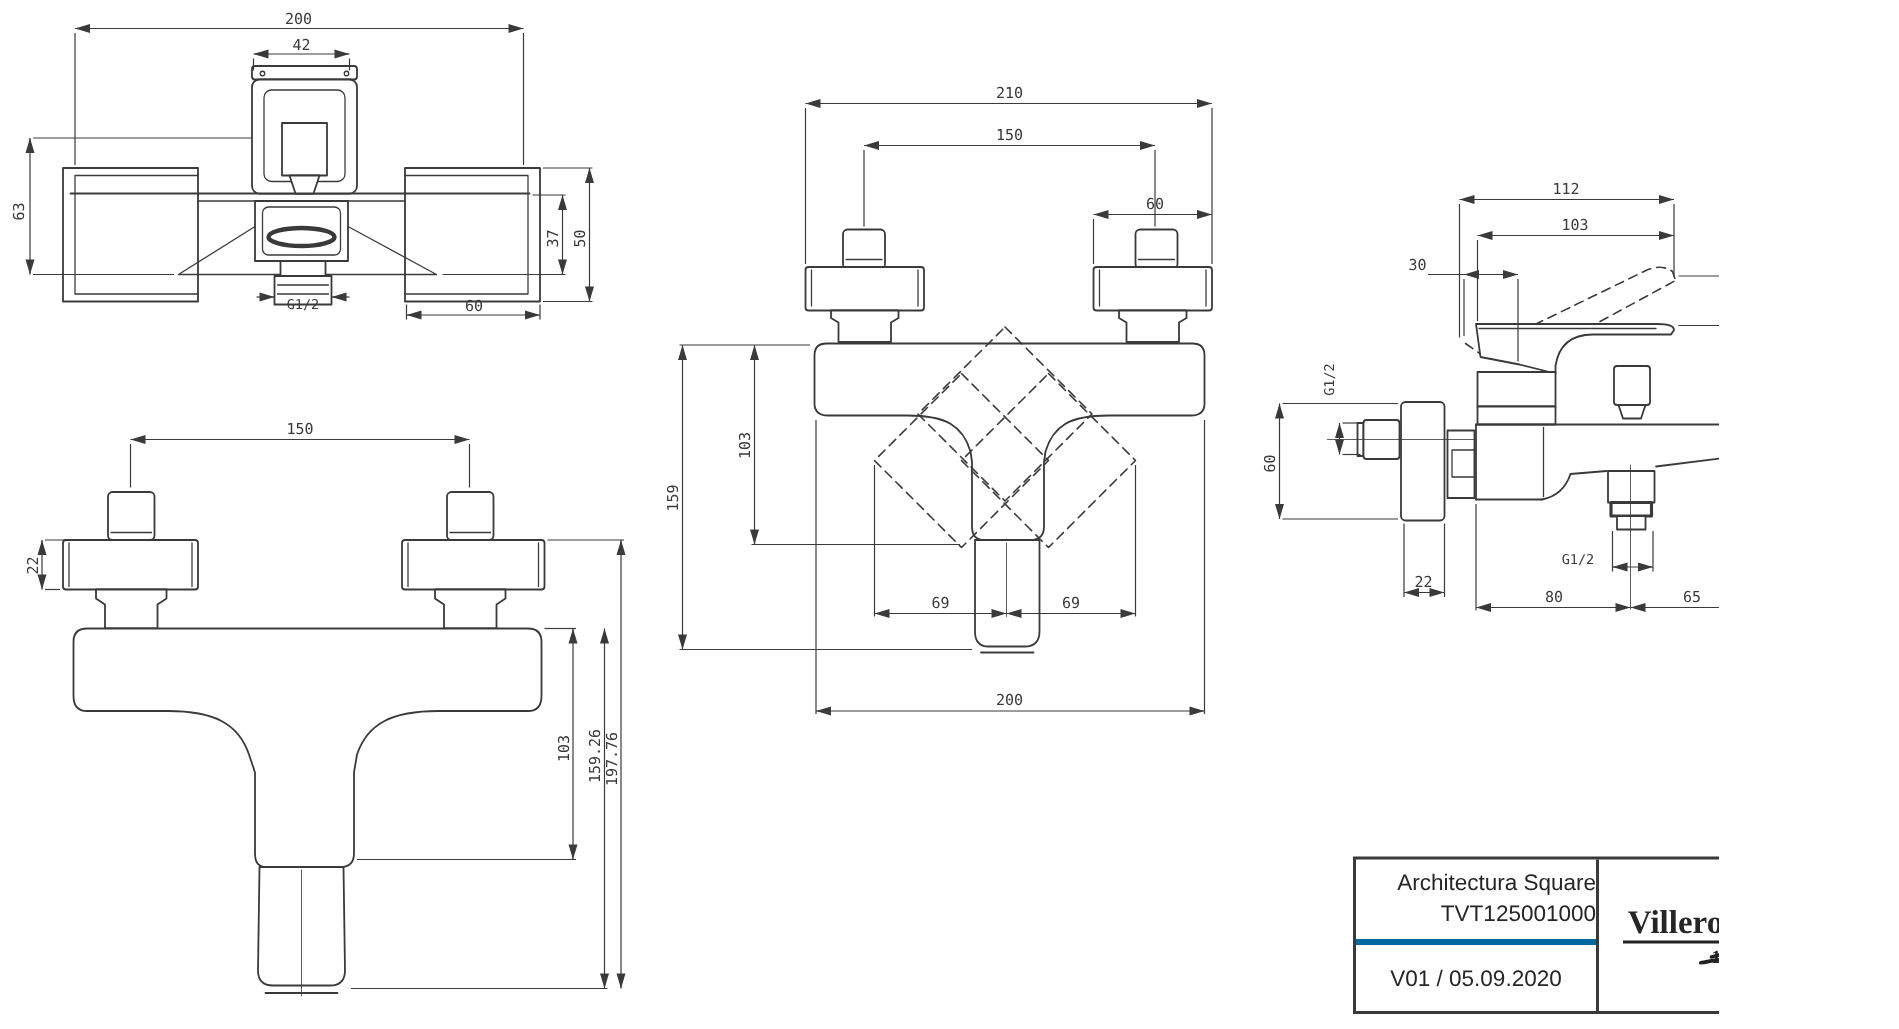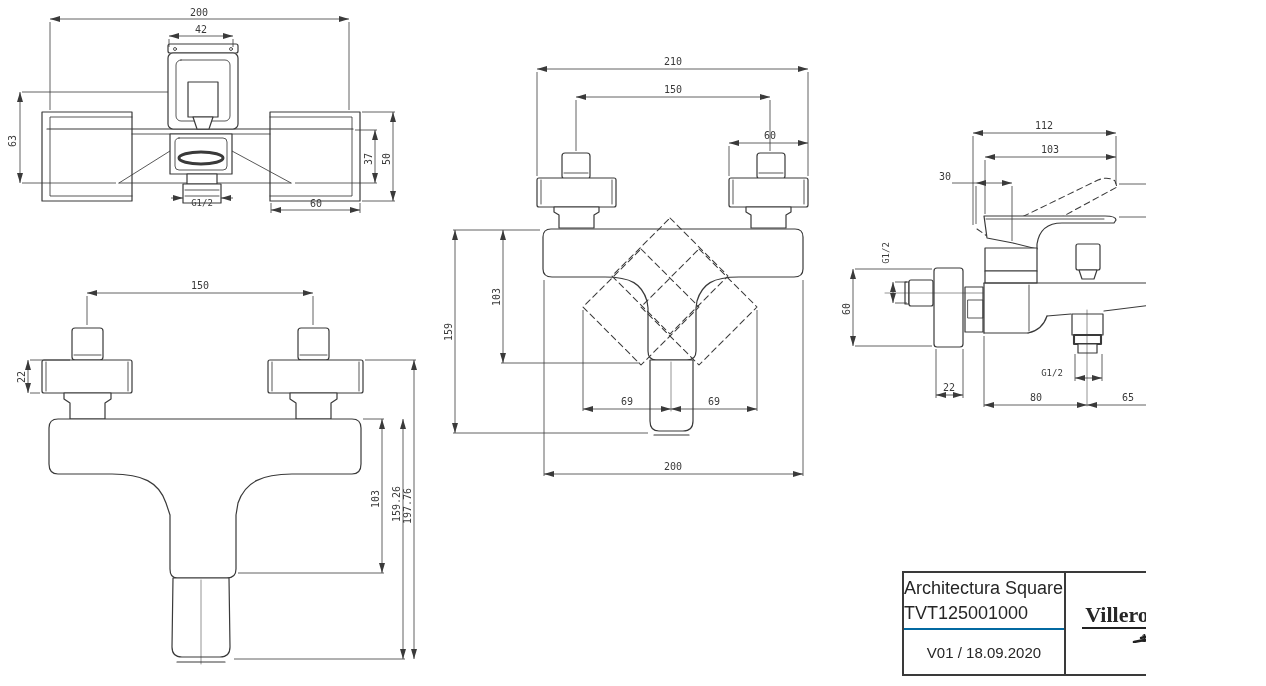--- a/index.html
+++ b/index.html
@@ -15,21 +15,21 @@
   g.part .dash{stroke-dasharray:6 4;stroke-width:1.05;fill:none;}
   
   g.dims{stroke:#3a3a3a;stroke-width:.8;fill:none;}
   g.dims text{stroke:none;fill:#3a3a3a;font:10px "DejaVu Sans Mono","Liberation Mono",monospace;text-anchor:middle;}
   g.dims text.small{font-size:9px;}
   
   .tblock{position:absolute;left:902px;top:571px;width:356px;height:105px;background:#fff;
     border:2px solid #3a3a3a;display:grid;grid-template-columns:162px 1fr;box-sizing:border-box;
     color:#262626;font-family:"Liberation Sans",sans-serif;}
   .tleft{border-right:2px solid #3a3a3a;display:grid;grid-template-rows:57px 1fr;}
-  .cell-product{border-bottom:2px solid #0369a1;display:flex;flex-direction:column;align-items:flex-start;justify-content:center;font-size:18px;line-height:1.35;}
+  .cell-product{border-bottom:4px solid #0369a1;display:flex;flex-direction:column;align-items:flex-end;justify-content:center;font-size:15px;line-height:1.35;}
   .cell-version{display:flex;align-items:center;justify-content:center;font-size:15px;}
   .cell-logo{display:flex;flex-direction:column;align-items:center;justify-content:center;padding-top:2px;}
   .brand{font-family:"Liberation Serif",serif;font-weight:bold;font-size:22px;line-height:1.05;
     border-bottom:2.5px solid #222;padding:0 3px 1px;}
   .since{font-family:"Liberation Serif",serif;font-size:12.5px;letter-spacing:5px;text-indent:5px;margin-top:2px;font-weight:bold;}
 </style>
 </head>
 <body>
 
 <div class="canvas">
@@ -284,21 +284,21 @@
       <text class="small" transform="translate(318,232) rotate(-55)">5°</text>
     </g>
   </svg>
 
   <div class="tblock">
     <div class="tleft">
       <div class="cell-product">
         <div>Architectura Square</div>
         <div>TVT125001000</div>
       </div>
-      <div class="cell-version">V01 / 18.09.2020</div>
+      <div class="cell-version">V01 / 05.09.2020</div>
     </div>
     <div class="cell-logo">
       <svg width="72" height="36" viewBox="0 0 72 36">
         <g fill="none" stroke="#222" stroke-linecap="round">
           <path d="M28,24 V11 Q28,3 36,3 Q44,3 44,11 V24" stroke-width="3.6"></path>
           <path d="M26,27 Q36,23 46,27" stroke-width="2.4"></path>
           <path d="M16,31 Q36,25.5 56,31" stroke-width="2.4"></path>
           <path d="M9,35 Q36,29 63,35" stroke-width="2.6"></path>
         </g>
       </svg>

